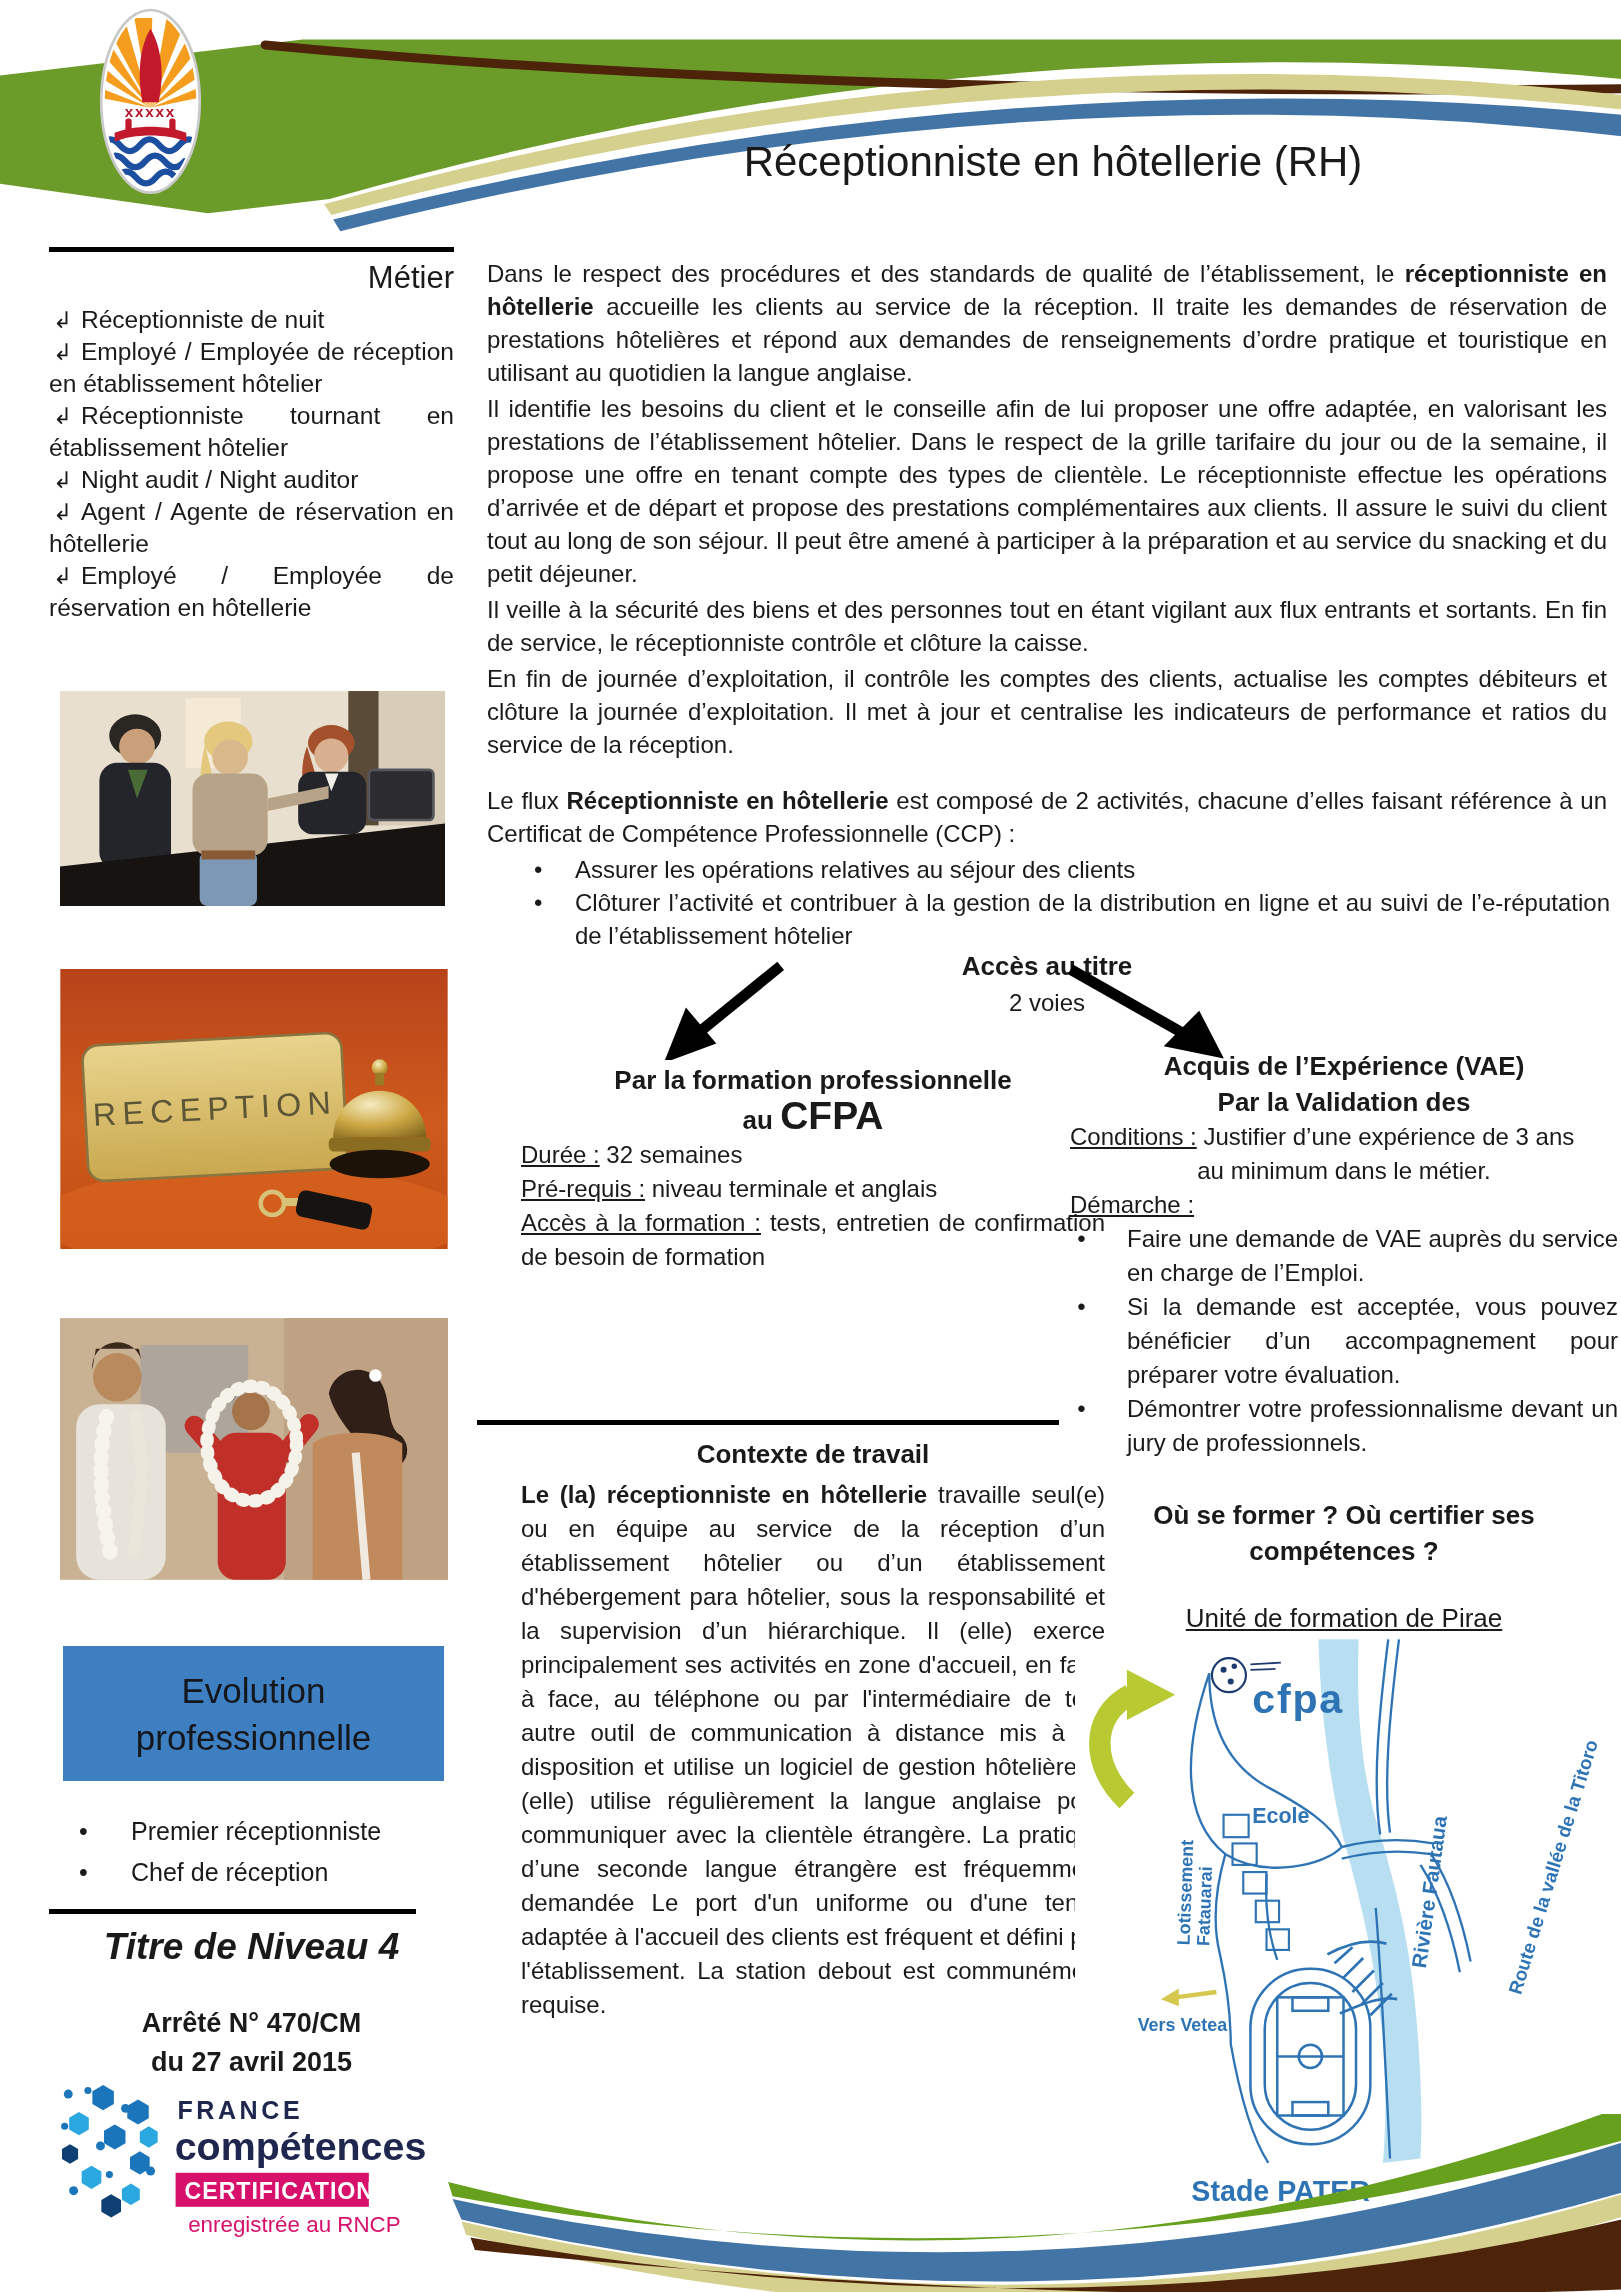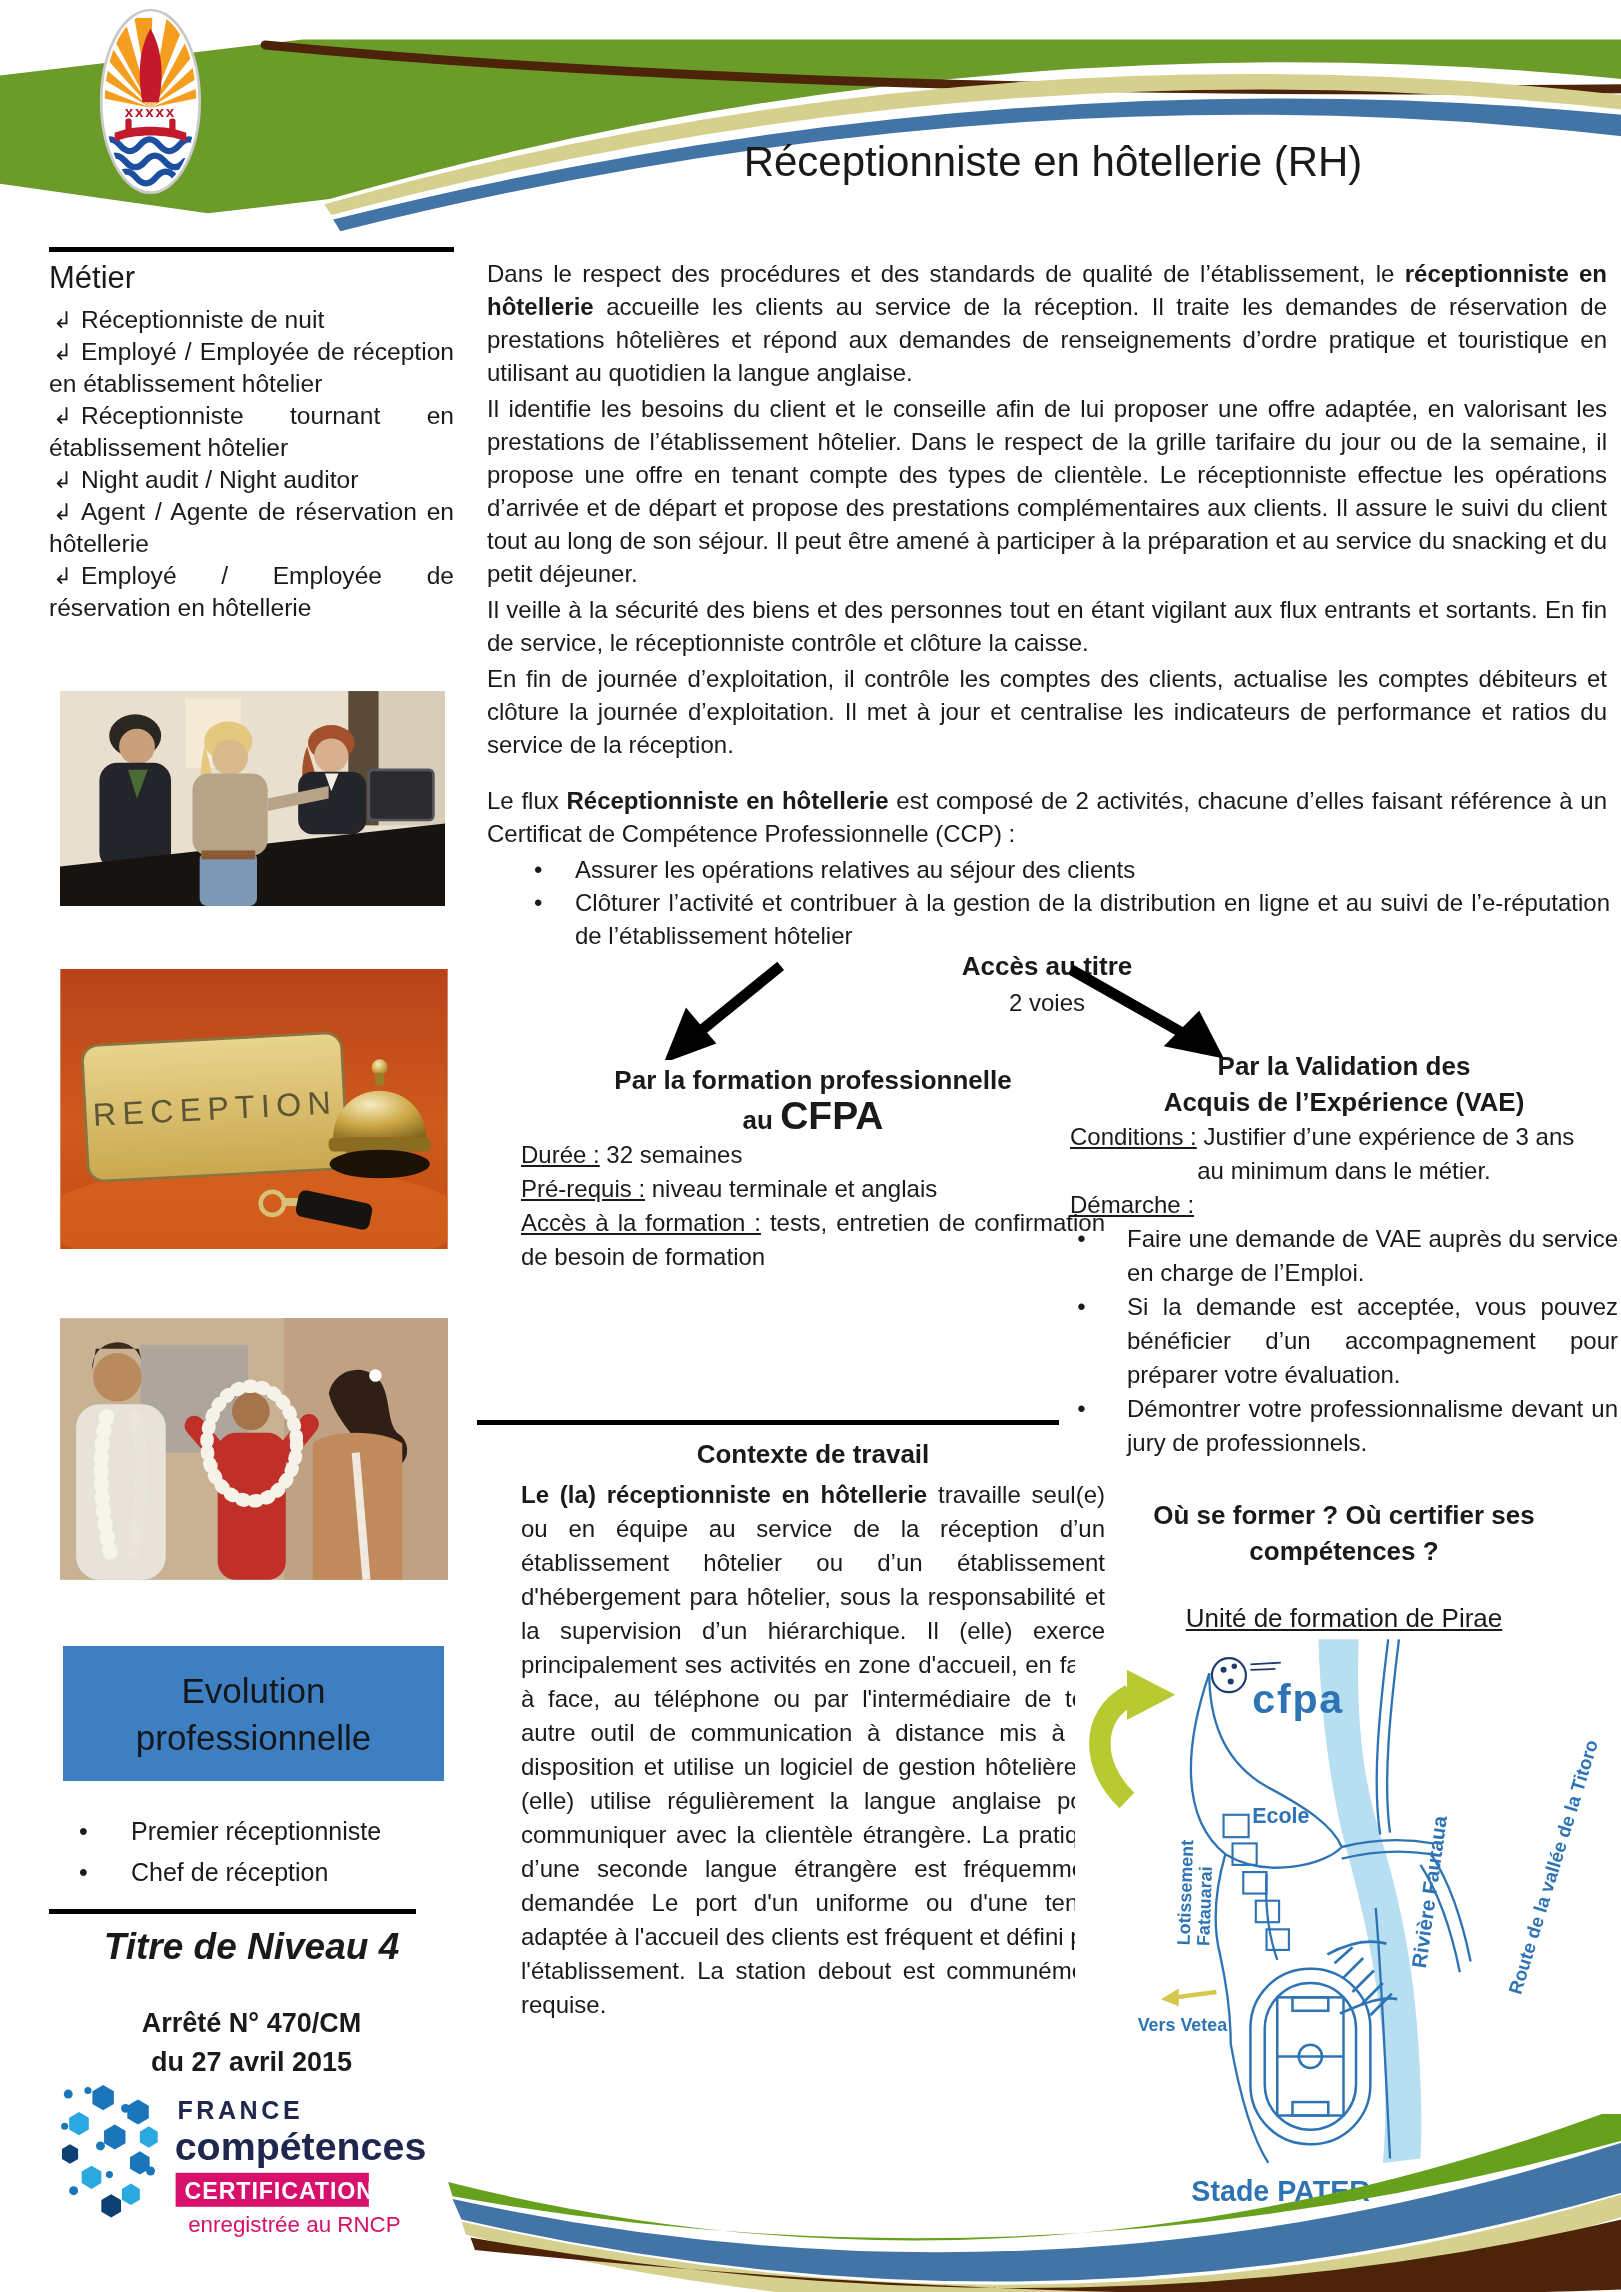--- a/index.html
+++ b/index.html
@@ -12,21 +12,21 @@
   body{width:1622px;height:2293px;position:relative;overflow:hidden;
        font-family:"Liberation Sans", sans-serif;color:var(--ink);}
   .abs{position:absolute;}
   svg text{font-family:"Liberation Sans", sans-serif;}
   
   .title-block{left:502px;top:133px;width:1102px;text-align:center;}
   .t1{font-size:30px;}
   .t2{font-size:42px;margin-top:5.4px;}
   
   .rule{background:#000;}
-  .metier-h{left:49px;top:260px;width:405px;text-align:left;font-size:31px;}
+  .metier-h{left:49px;top:260px;width:405px;text-align:right;font-size:31px;}
   .metier-list{left:49px;top:304px;width:405px;font-size:24.6px;line-height:32px;text-align:justify;}
   .metier-list .it{display:block;}
   .hookarrow{display:inline-block;transform:scaleX(-1);font-size:23px;margin:0 9px 0 3.6px;}
   
   .main{left:484px;top:254px;width:1126px;font-size:24px;line-height:33px;text-align:justify;}
   .main p{margin:3px;}
   b.inb{font-weight:bold;}
   .bullets{margin-left:50px;}
   .bullets .bi{display:flex;}
   .bullets .dot{width:41px;flex:0 0 41px;}
@@ -304,22 +304,22 @@
     <div>Par la formation professionnelle</div>
     <div><span>au </span><span class="cfpa-big">CFPA</span></div>
   </div>
   <p class="jline"><span class="u">Durée :</span><span> 32 semaines</span></p>
   <p class="jline"><span class="u">Pré-requis :</span><span> niveau terminale et anglais</span></p>
   <p class="jline"><span class="u">Accès à la formation :</span><span> tests, entretien de confirmation de besoin de formation</span></p>
 </div>
 
 <div class="abs colR" style="top:1048px">
   <div class="colhead">
+    <div>Acquis de l’Expérience (VAE)</div>
     <div>Par la Validation des</div>
-    <div>Acquis de l’Expérience (VAE)</div>
   </div>
   <p><span class="u">Conditions :</span><span> Justifier d’une expérience de 3 ans</span></p>
   <p class="center">au minimum dans le métier.</p>
   <p><span class="u">Démarche :</span></p>
   <div class="vbul">
       <span class="dot">•</span>
       <span>Faire une demande de VAE auprès du service en charge de l’Emploi.</span>
     </div>
   <div class="vbul">
       <span class="dot">•</span>

